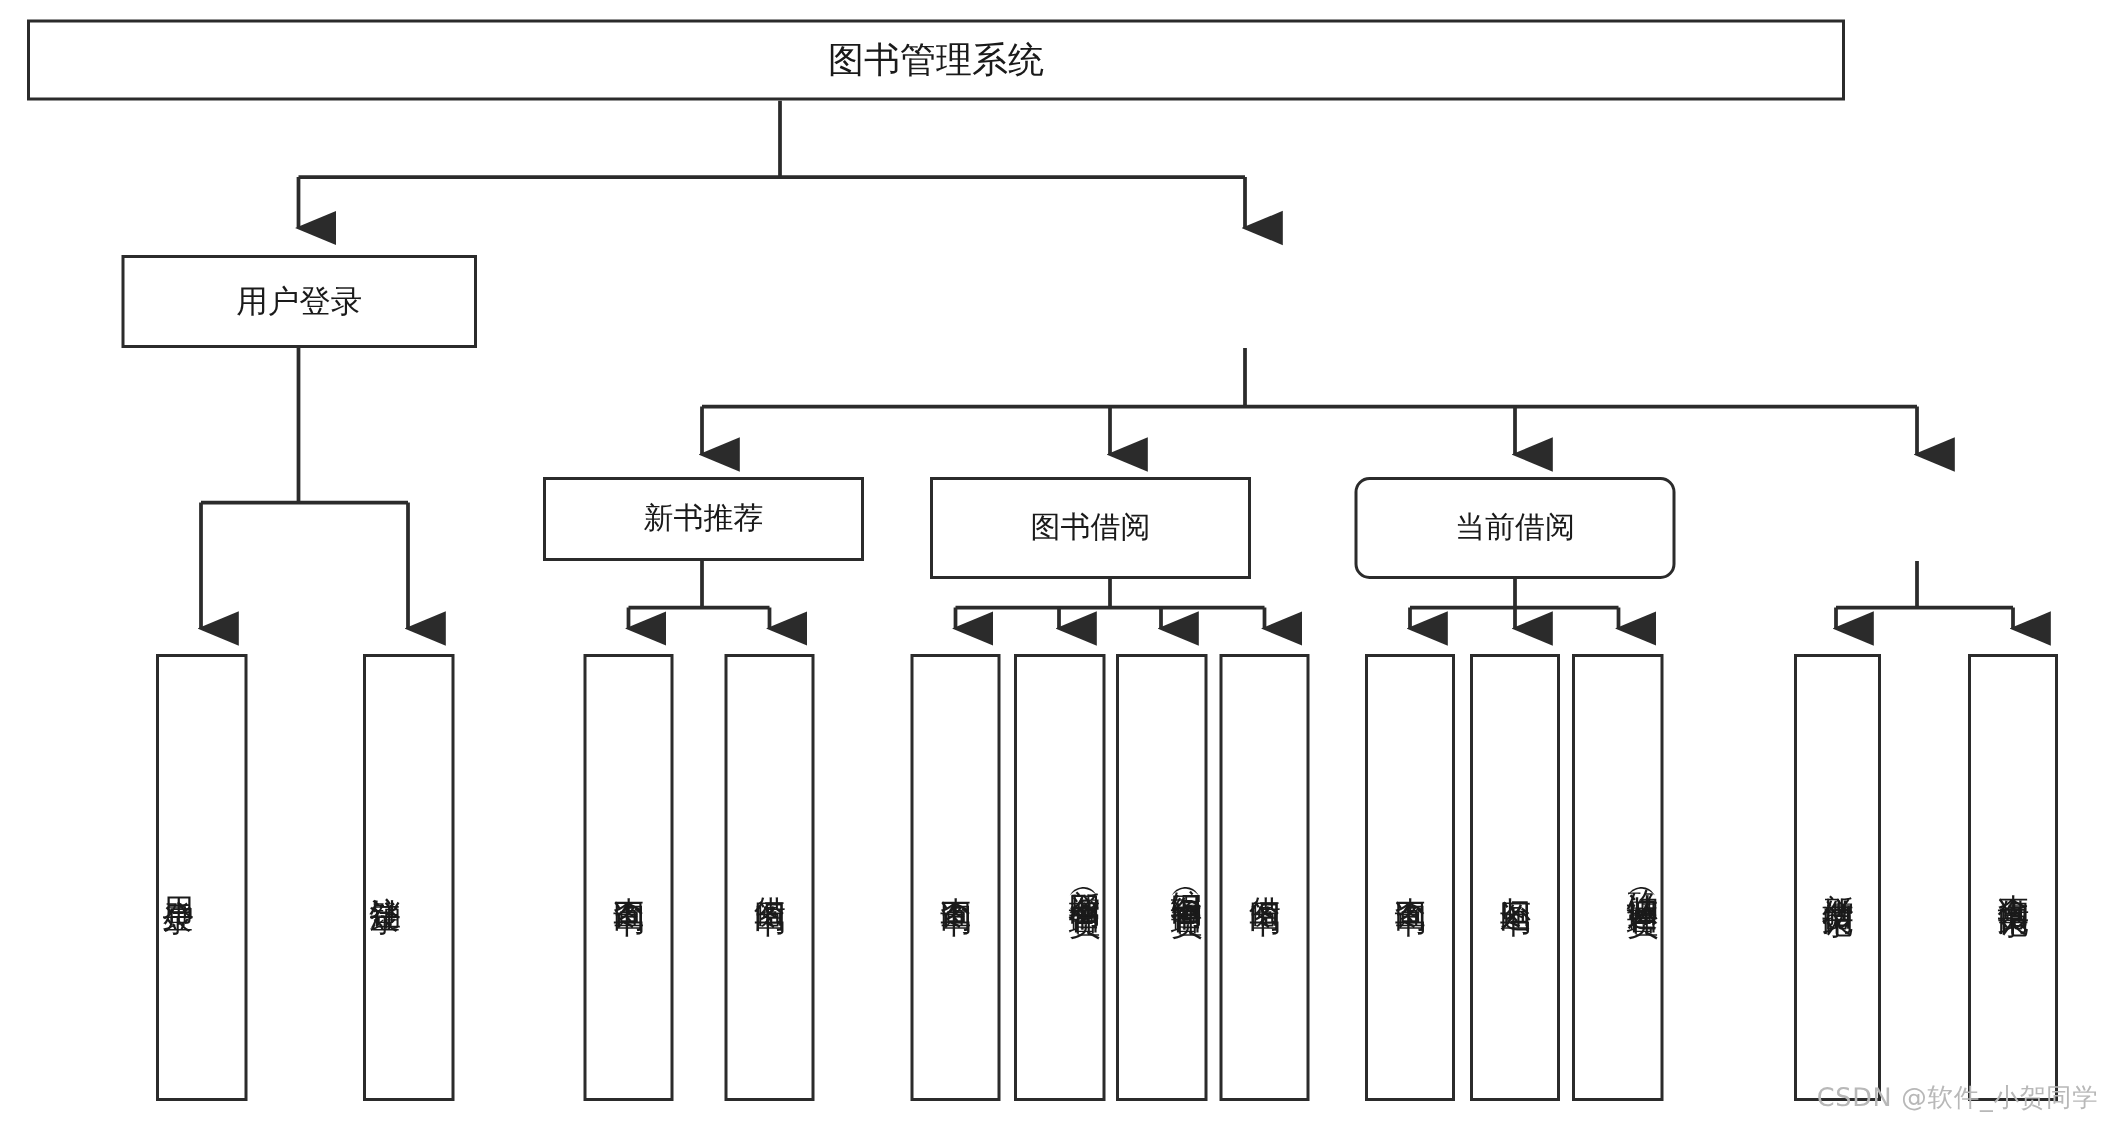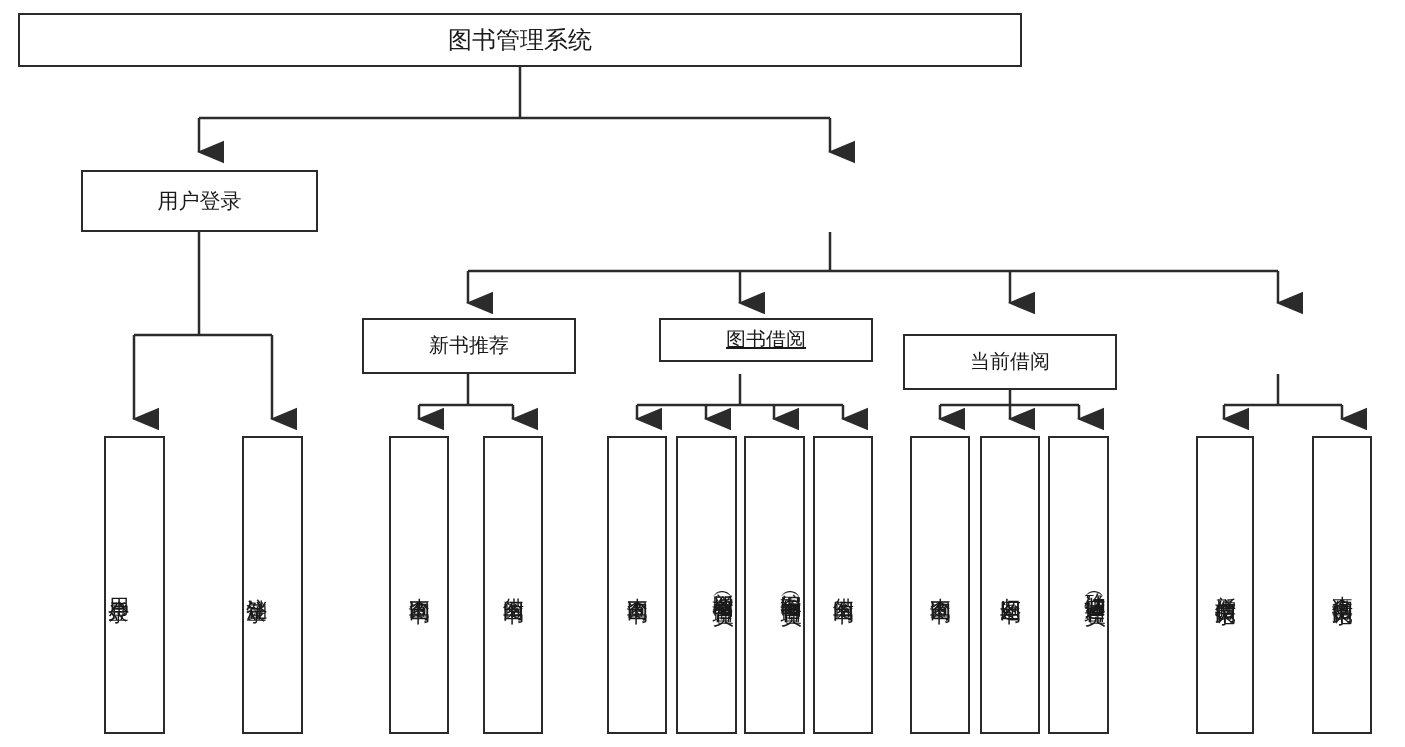--- a/index.html
+++ b/index.html
@@ -127,35 +127,35 @@
       <path d="M 1010 405 L 1010 419" marker-end="url(#arrow)"></path>
       <path d="M 1079 405 L 1079 419" marker-end="url(#arrow)"></path>
 
       <path d="M 1278 374 L 1278 405"></path>
       <path d="M 1224 405 L 1342 405"></path>
       <path d="M 1224 405 L 1224 419" marker-end="url(#arrow)"></path>
       <path d="M 1342 405 L 1342 419" marker-end="url(#arrow)"></path>
     </g>
   </svg>
 
-  <div class="node root" style="left:18px; top:13px; width:1004px; height:54px;">
+  <div class="node root" style="left:18px; top:13px; width:1212px; height:54px;">
     <span>图书管理系统</span>
   </div>
 
   <div class="node lvl1" style="left:81px; top:170px; width:237px; height:62px;">
     <span>用户登录</span>
   </div>
 
   <div class="node lvl2" style="left:362px; top:318px; width:214px; height:56px;text-align:right;">
     <span>新书推荐</span>
   </div>
-  <div class="node lvl2" style="left:659px; top:318px; width:214px; height:44px;text-decoration:underline;">
+  <div class="node lvl2" style="left:620px; top:318px; width:214px; height:68px;">
     <span>图书借阅</span>
   </div>
-  <div class="node lvl2" style="left:903px; top:334px; width:214px; height:56px;">
+  <div class="node lvl2" style="left:903px; top:318px; width:214px; height:68px;border-radius:10px;">
     <span>当前借阅</span>
   </div>
 
   <div class="node leaf align-end" style="left:104px; top:436px; width:61px; height:298px;">
     <span class="leaf-text">用户登录</span>
   </div>
   <div class="node leaf align-end" style="left:242px; top:436px; width:61px; height:298px;">
     <span class="leaf-text">注销登录</span>
   </div>
 
@@ -189,14 +189,15 @@
     <span class="leaf-text">确认归还（管理员）</span>
   </div>
 
   <div class="node leaf align-center" style="left:1196px; top:436px; width:58px; height:298px;">
     <span class="leaf-text">新增借阅记录</span>
   </div>
   <div class="node leaf align-center" style="left:1312px; top:436px; width:60px; height:298px;">
     <span class="leaf-text">查询借阅记录</span>
   </div>
 
+  <div class="watermark">CSDN @软件_小贺同学</div>
 
 </div>
 
 </body></html>

